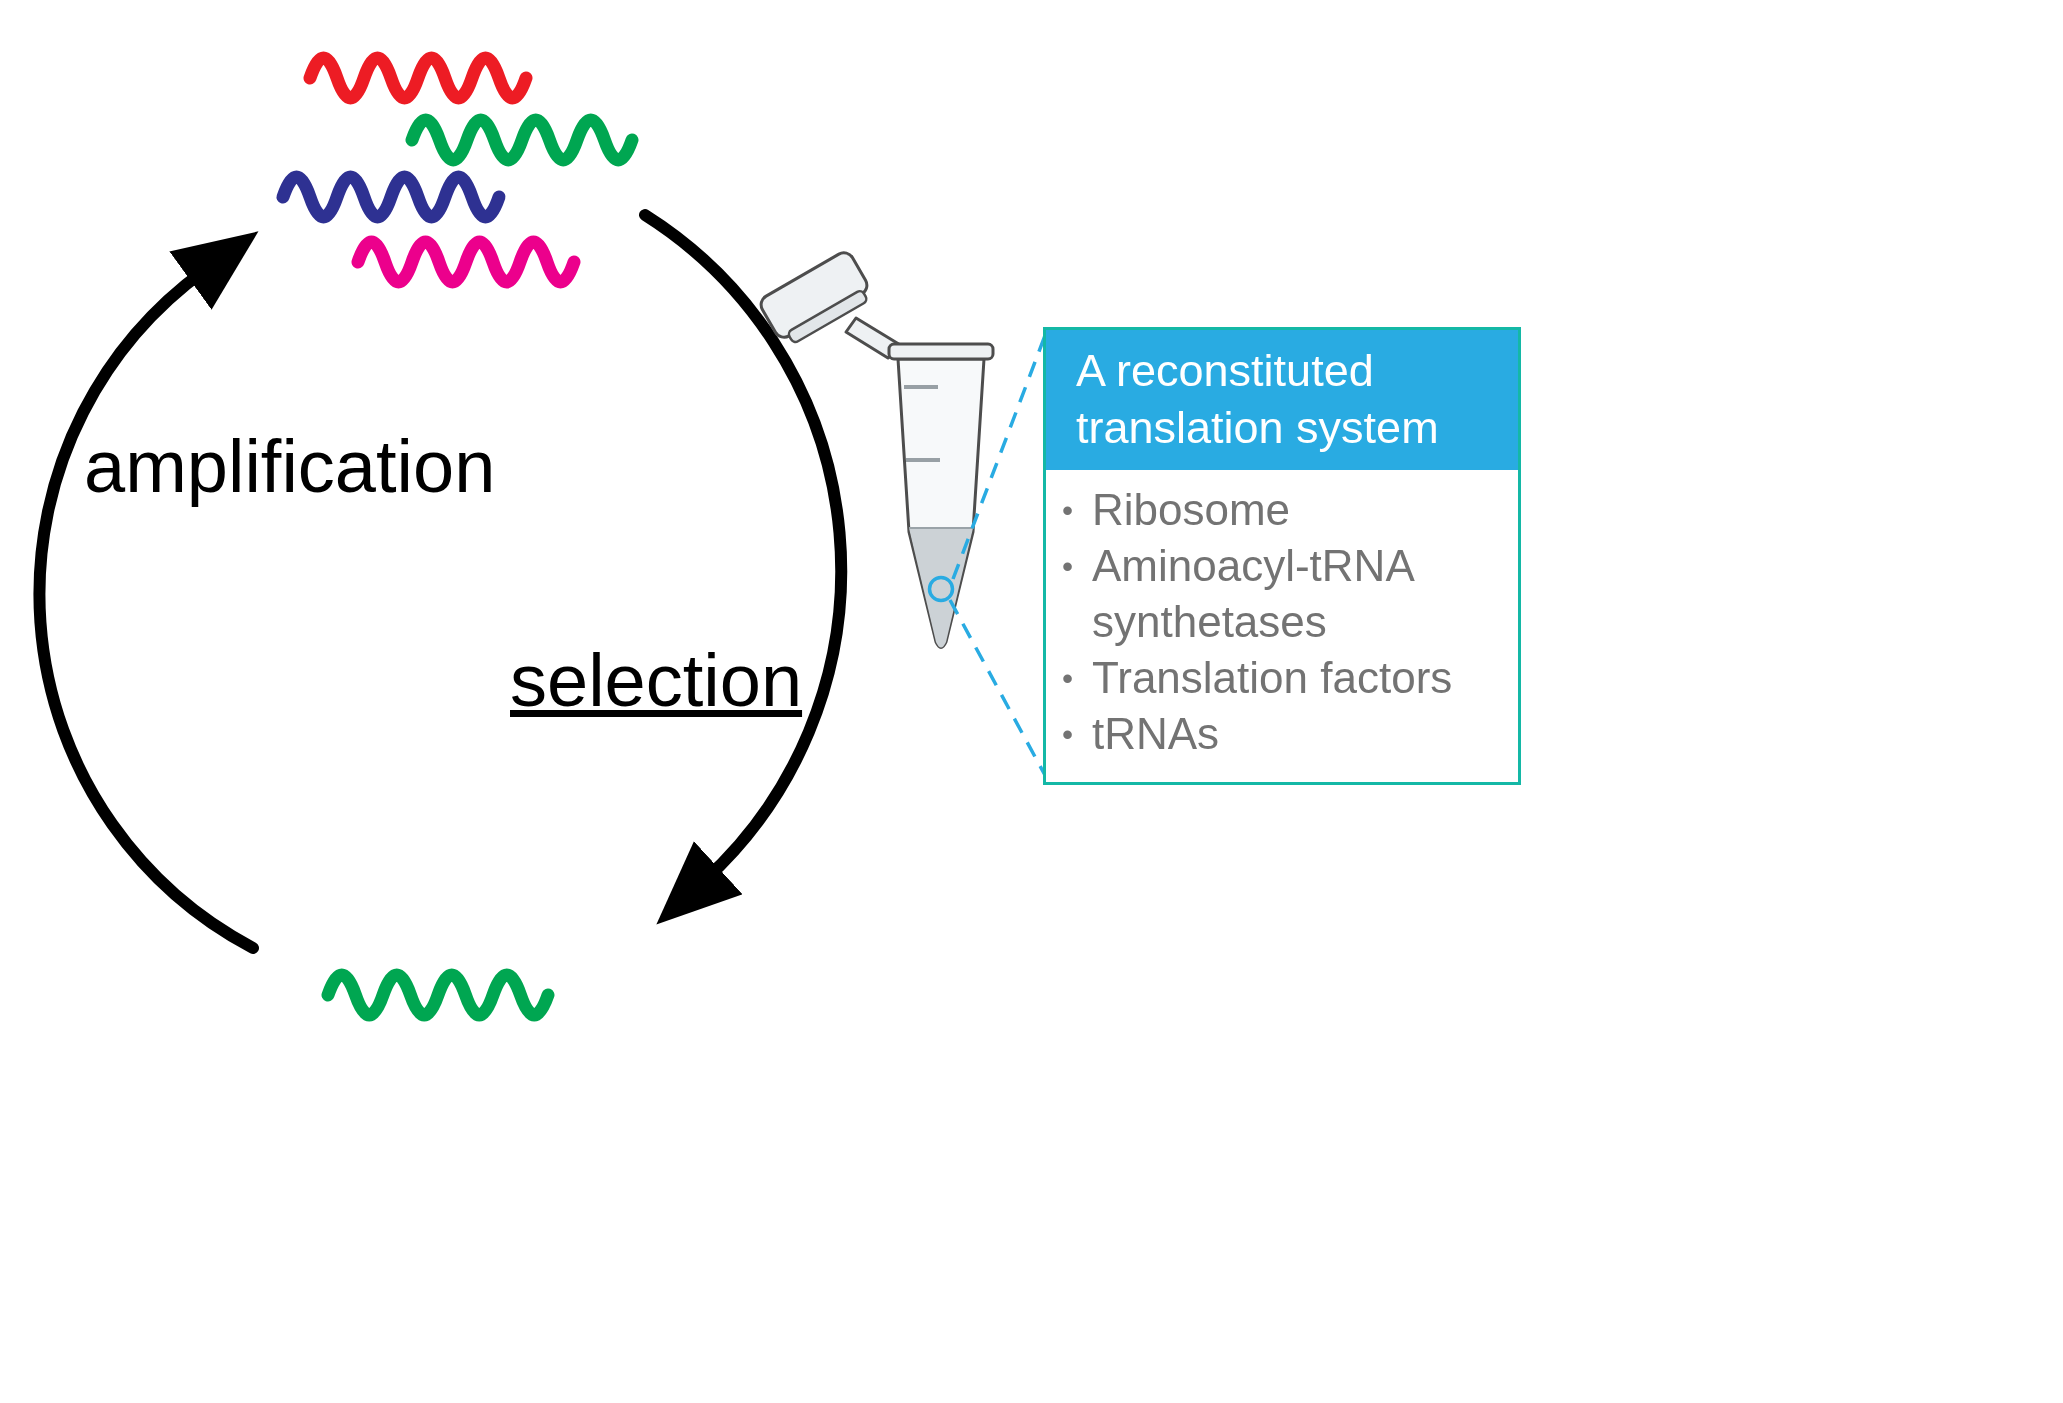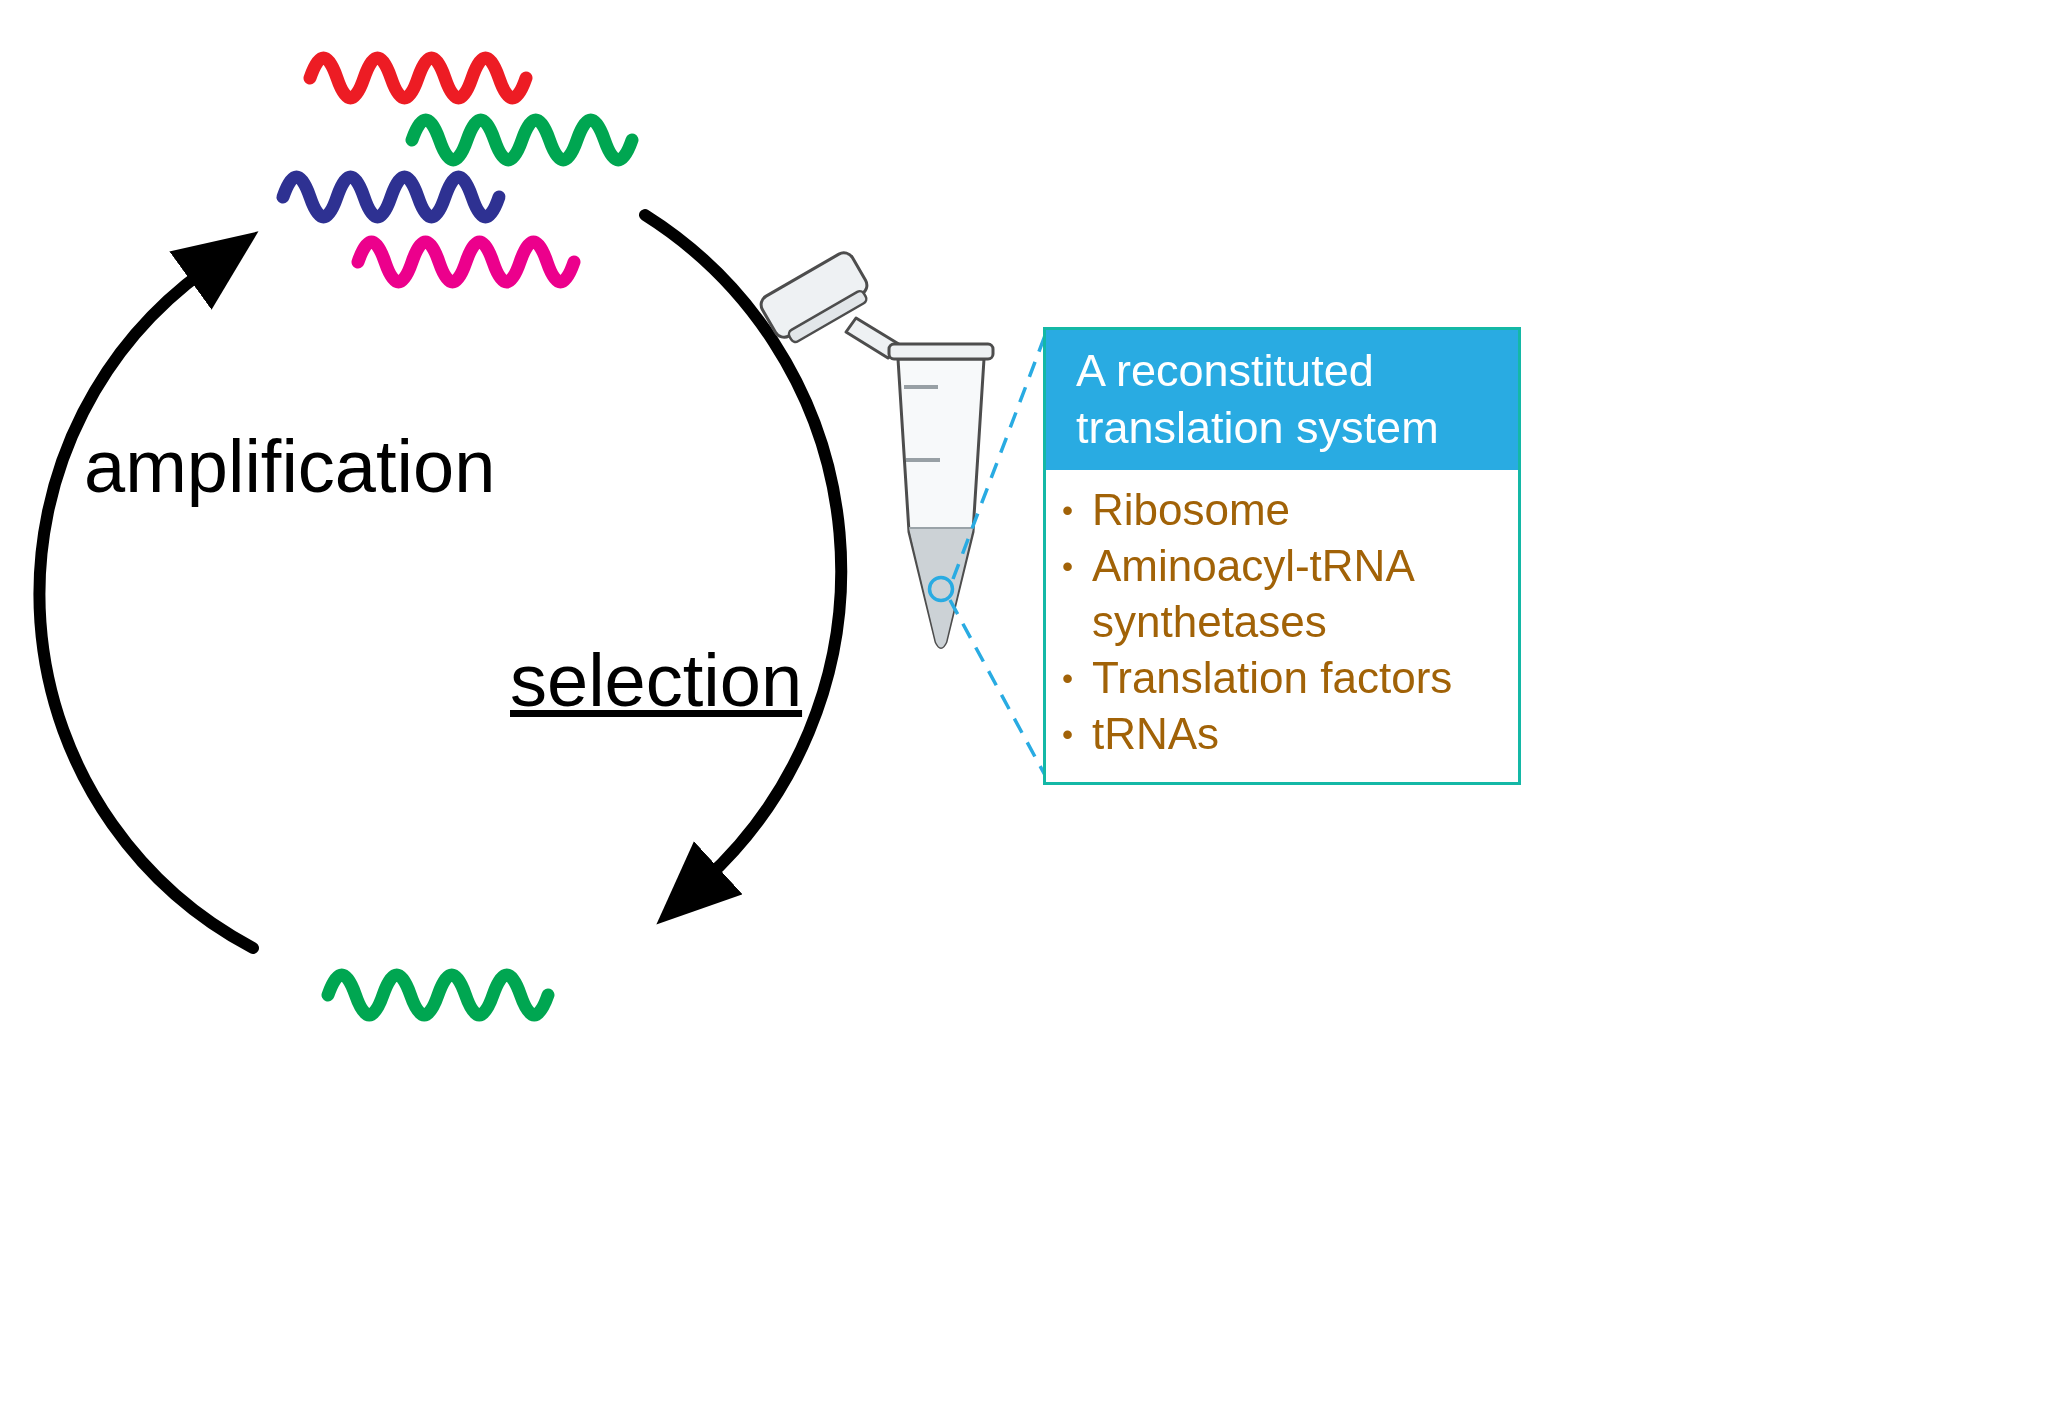--- a/index.html
+++ b/index.html
@@ -41,21 +41,21 @@
     background: #29abe2;
     color: #ffffff;
     font-size: 45px;
     line-height: 57px;
     padding: 12px 26px 14px 30px;
     min-height: 140px;
   }
   .callout-list {
     list-style: none;
     padding: 12px 6px 0 0;
-    color: #a16207;
+    color: #737373;
     font-size: 44px;
     line-height: 56px;
   }
   .callout-list li {
     position: relative;
     padding-left: 46px;
   }
   .callout-list li::before {
     content: "\2022";
     position: absolute;

